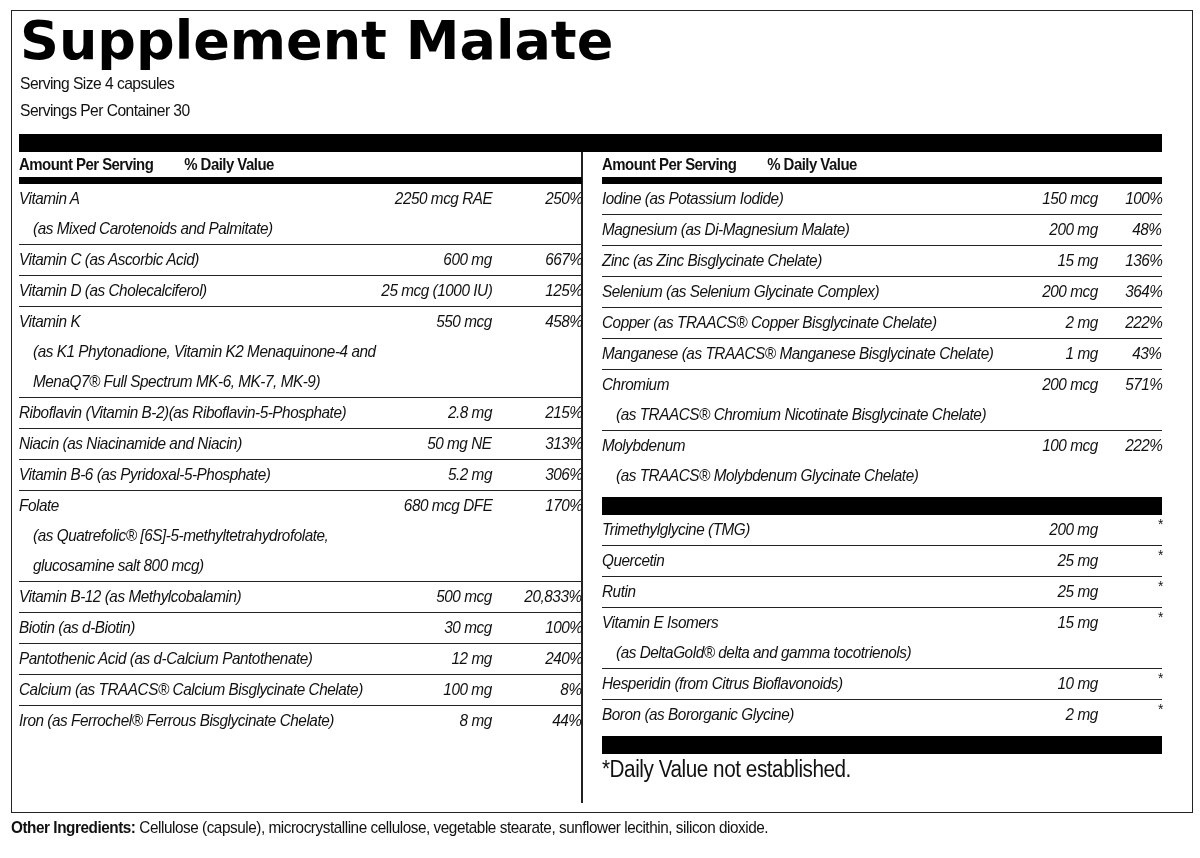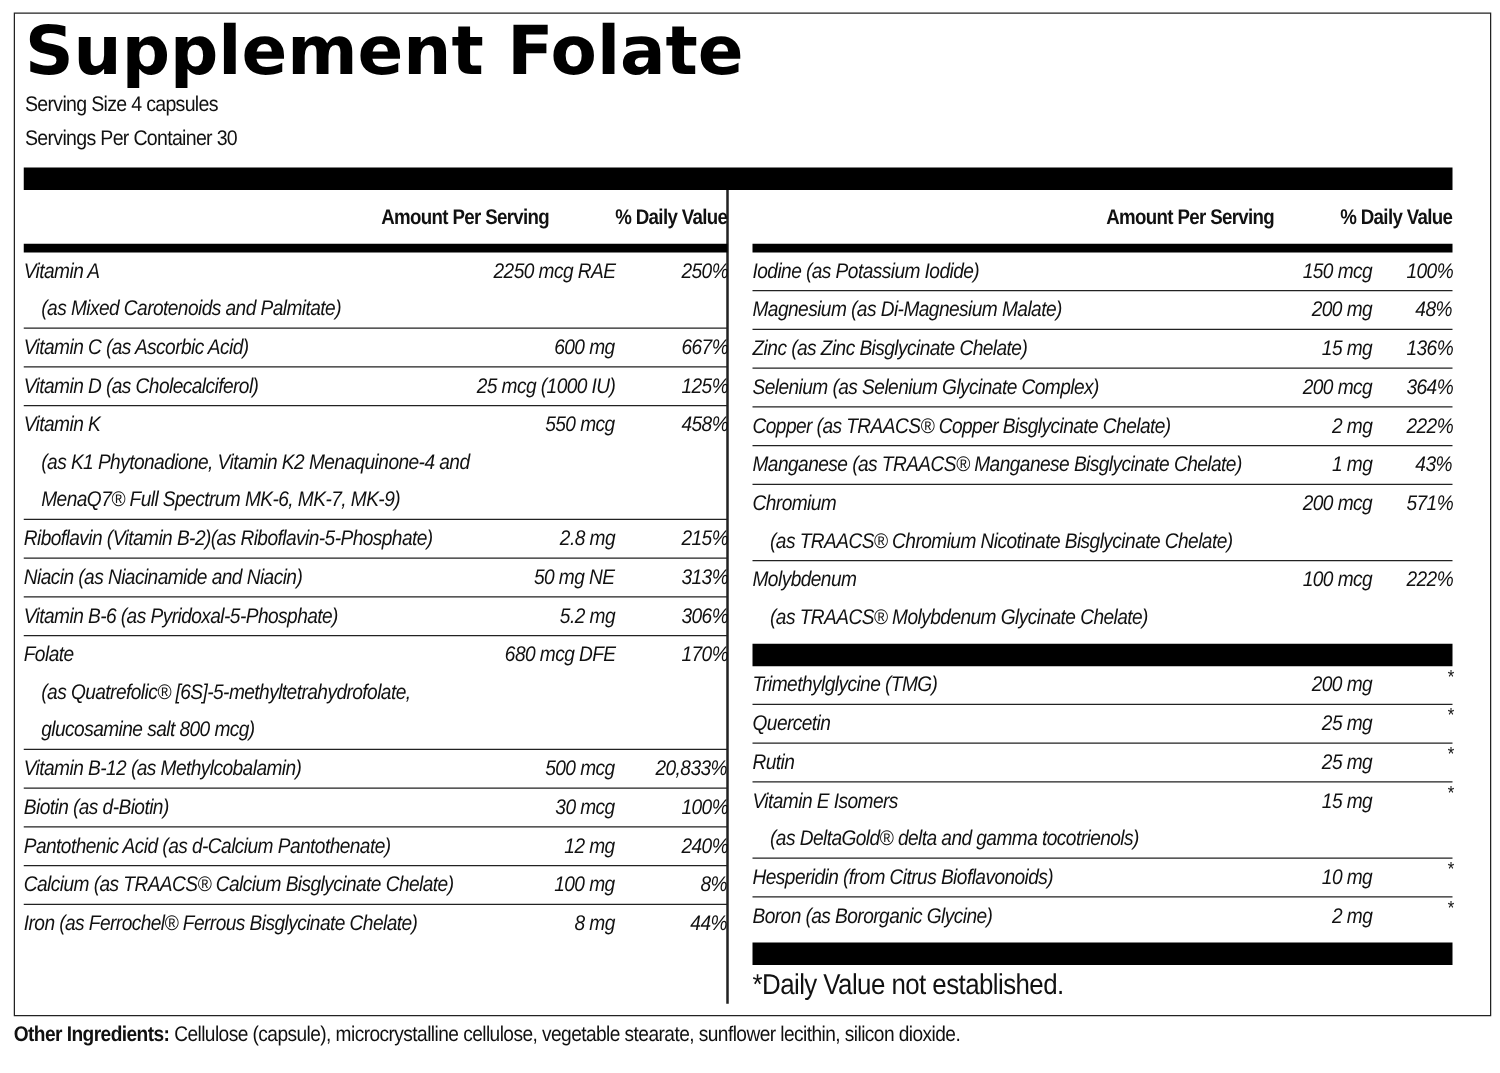--- a/index.html
+++ b/index.html
@@ -20,22 +20,22 @@
   .serving.s2 { top: 101px; }
 
   .topbar { position: absolute; left: 19px; top: 134px; width: 1143px; height: 18px; background: #000; }
 
   .col { position: absolute; top: 152px; }
   .col.left { left: 19px; width: 563px; }
   .col.right { left: 602px; width: 560px; }
   .vdiv { position: absolute; left: 581px; top: 152px; width: 1.5px; height: 651px; background: #222; }
 
   .hdr {
-    height: 50px; display: flex; align-items: center; justify-content: flex-end;
-    font-weight: bold; font-size: 17px; letter-spacing: -0.6px; border-bottom: 7px solid #000; gap: 23px;
+    height: 32px; display: flex; align-items: center; justify-content: flex-start;
+    font-weight: bold; font-size: 17px; letter-spacing: -0.6px; border-bottom: 7px solid #000;
   }
   .hdr span { display: inline-block; transform: scaleX(0.88); }
   .hdr .l { transform-origin: left; }
   .hdr .r { transform-origin: right; }
 
   .row { position: relative; border-bottom: 1.5px solid #222; font-size: 17px; letter-spacing: -0.5px; }
   .row.last { border-bottom: none; }
   .line { height: 30px; line-height: 30px; position: relative; white-space: nowrap; font-style: italic; }
   .name { position: absolute; left: 0; display: inline-block; transform: scaleX(0.9); transform-origin: left; }
   .sub { padding-left: 14px; }
@@ -51,21 +51,21 @@
   .footnote span { display: inline-block; transform: scaleX(0.9); transform-origin: left; }
 
   .other { position: absolute; left: 11px; top: 818px; font-size: 17px; letter-spacing: -0.5px; white-space: nowrap; transform: scaleX(0.9); transform-origin: left; }
   .other b { font-weight: bold; }
 </style>
 </head>
 <body>
 
 <div class="panel"></div>
 
-<div class="title">Supplement Folate</div>
+<div class="title">Supplement Malate</div>
 <div class="serving s1">Serving Size 4 capsules</div>
 <div class="serving s2">Servings Per Container 30</div>
 
 <div class="topbar"></div>
 <div class="vdiv"></div>
 
 <div class="col left">
   <div class="hdr">
     <span class="l">Amount Per Serving</span>
     <span class="r">% Daily Value</span>

